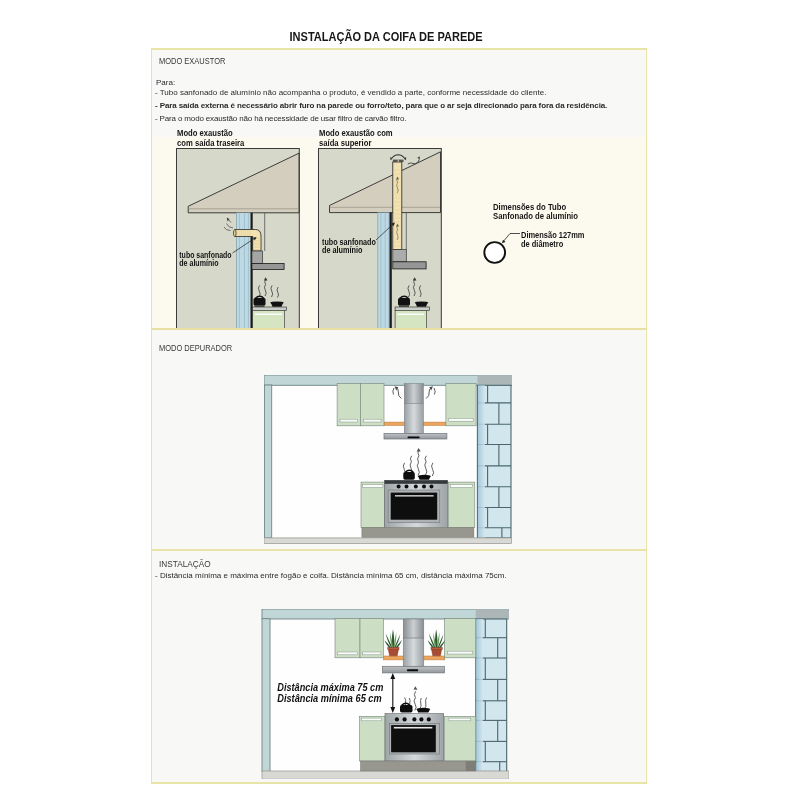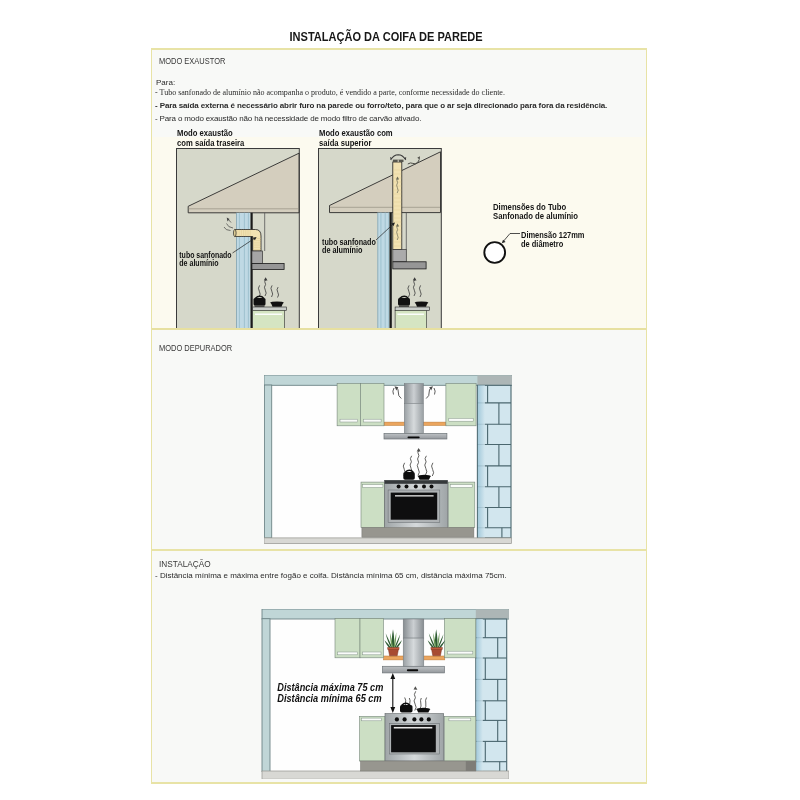--- a/index.html
+++ b/index.html
@@ -17,23 +17,23 @@
   #sep{left:152px;top:528.7px;width:494px;height:2.5px;background:#E8E3A6;}
 </style>
 </head>
 <body>
 <div id="blurwrap">
   <div id="title" class="abs"><span>INSTALAÇÃO DA COIFA DE PAREDE</span></div>
   <div id="box" class="abs"></div>
 
   <div class="abs sec" style="left:159px;top:36.3px;">MODO EXAUSTOR</div>
   <div class="abs body8" style="left:156px;top:58px;">Para:</div>
-  <div class="abs body8" style="left:155px;top:68px;letter-spacing:0px;font-family:Liberation Serif, serif;">- Tubo sanfonado de alumínio não acompanha o produto, é vendido a parte, conforme necessidade do cliente.</div>
+  <div class="abs body8" style="left:155px;top:68px;letter-spacing:0px;">- Tubo sanfonado de alumínio não acompanha o produto, é vendido a parte, conforme necessidade do cliente.</div>
   <div class="abs body8" style="left:155px;top:80.5px;letter-spacing:-0.11px;font-weight:bold;">- Para saída externa é necessário abrir furo na parede ou forro/teto, para que o ar seja direcionado para fora da residência.</div>
-  <div class="abs body8" style="left:155px;top:93.5px;letter-spacing:-0.15px;">- Para o modo exaustão não há necessidade de modo filtro de carvão ativado.</div>
+  <div class="abs body8" style="left:155px;top:93.5px;letter-spacing:-0.15px;">- Para o modo exaustão não há necessidade de usar filtro de carvão filtro.</div>
 
   <div id="panel" class="abs"></div>
   <div class="abs dhead" style="left:176.5px;top:107.8px;">Modo exaustão<br>com saída traseira</div>
   <div class="abs dhead" style="left:318.5px;top:107.8px;">Modo exaustão com<br>saída superior</div>
   <svg class="abs" style="left:176px;top:128px;" width="124" height="180" viewBox="0 0 124 180">
     <rect x="0.5" y="0.5" width="122.8" height="188" fill="#D6D8CA" stroke="#3A3A3A" stroke-width="1"></rect>
     <polygon points="12.2,64.8 12.2,58.3 123,5.2 123,64.8" fill="#D4CEBE" stroke="#2A2A2A" stroke-width="0.9"></polygon>
     <line x1="12.2" y1="60.8" x2="122.5" y2="60.8" stroke="#8A8475" stroke-width="0.6"></line>
     <line x1="88.7" y1="64.8" x2="88.7" y2="103" stroke="#555" stroke-width="0.8"></line>
     <rect x="60.2" y="64.8" width="14.3" height="124" fill="#BFD9E4"></rect>

